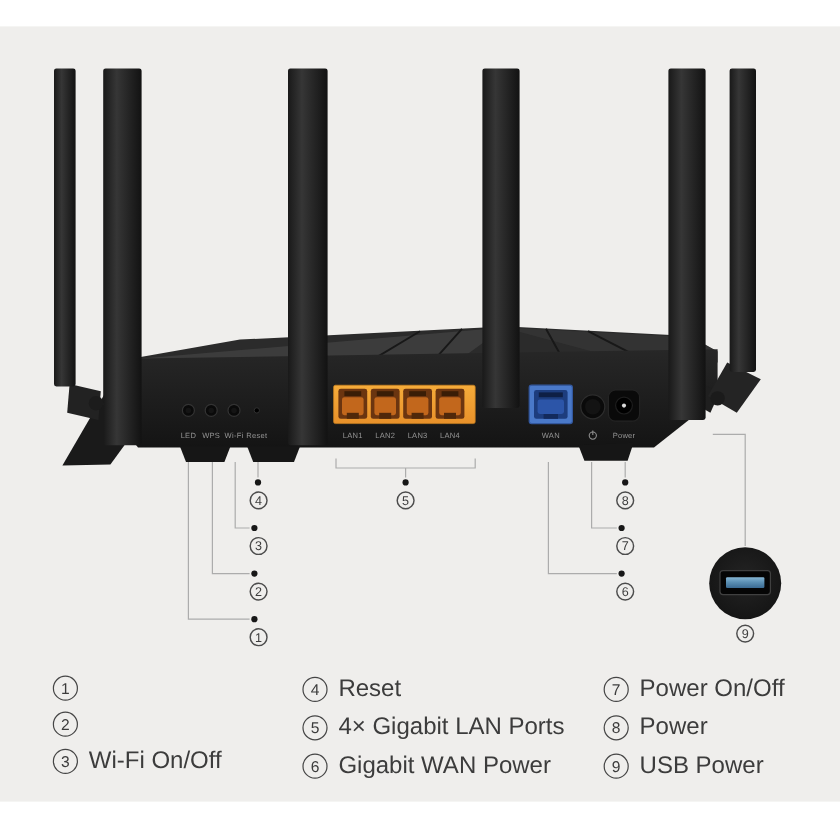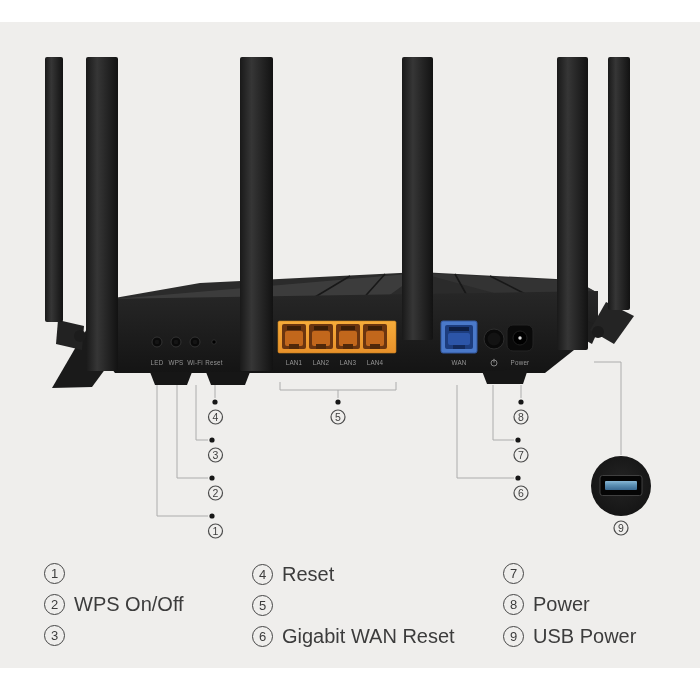--- a/index.html
+++ b/index.html
@@ -236,44 +236,46 @@
       </g>
     </g>
   </svg>
 
   <div class="legend-col" style="left:44px; top:563px;">
     <div class="legend-item">
       <span class="lnum">1</span>
     </div>
     <div class="legend-item">
       <span class="lnum">2</span>
-      <span>WPS On/Off</span>
     </div>
     <div class="legend-item">
       <span class="lnum">3</span>
+      <span>Wi-Fi On/Off</span>
     </div>
   </div>
 
   <div class="legend-col" style="left:252px; top:563px;">
     <div class="legend-item">
       <span class="lnum">4</span>
       <span>Reset</span>
     </div>
     <div class="legend-item">
       <span class="lnum">5</span>
+      <span>4× Gigabit LAN Ports</span>
     </div>
     <div class="legend-item">
       <span class="lnum">6</span>
-      <span>Gigabit WAN Reset</span>
+      <span>Gigabit WAN Power</span>
     </div>
   </div>
 
   <div class="legend-col" style="left:503px; top:563px;">
     <div class="legend-item">
       <span class="lnum">7</span>
+      <span>Power On/Off</span>
     </div>
     <div class="legend-item">
       <span class="lnum">8</span>
       <span>Power</span>
     </div>
     <div class="legend-item">
       <span class="lnum">9</span>
       <span>USB Power</span>
     </div>
   </div>

